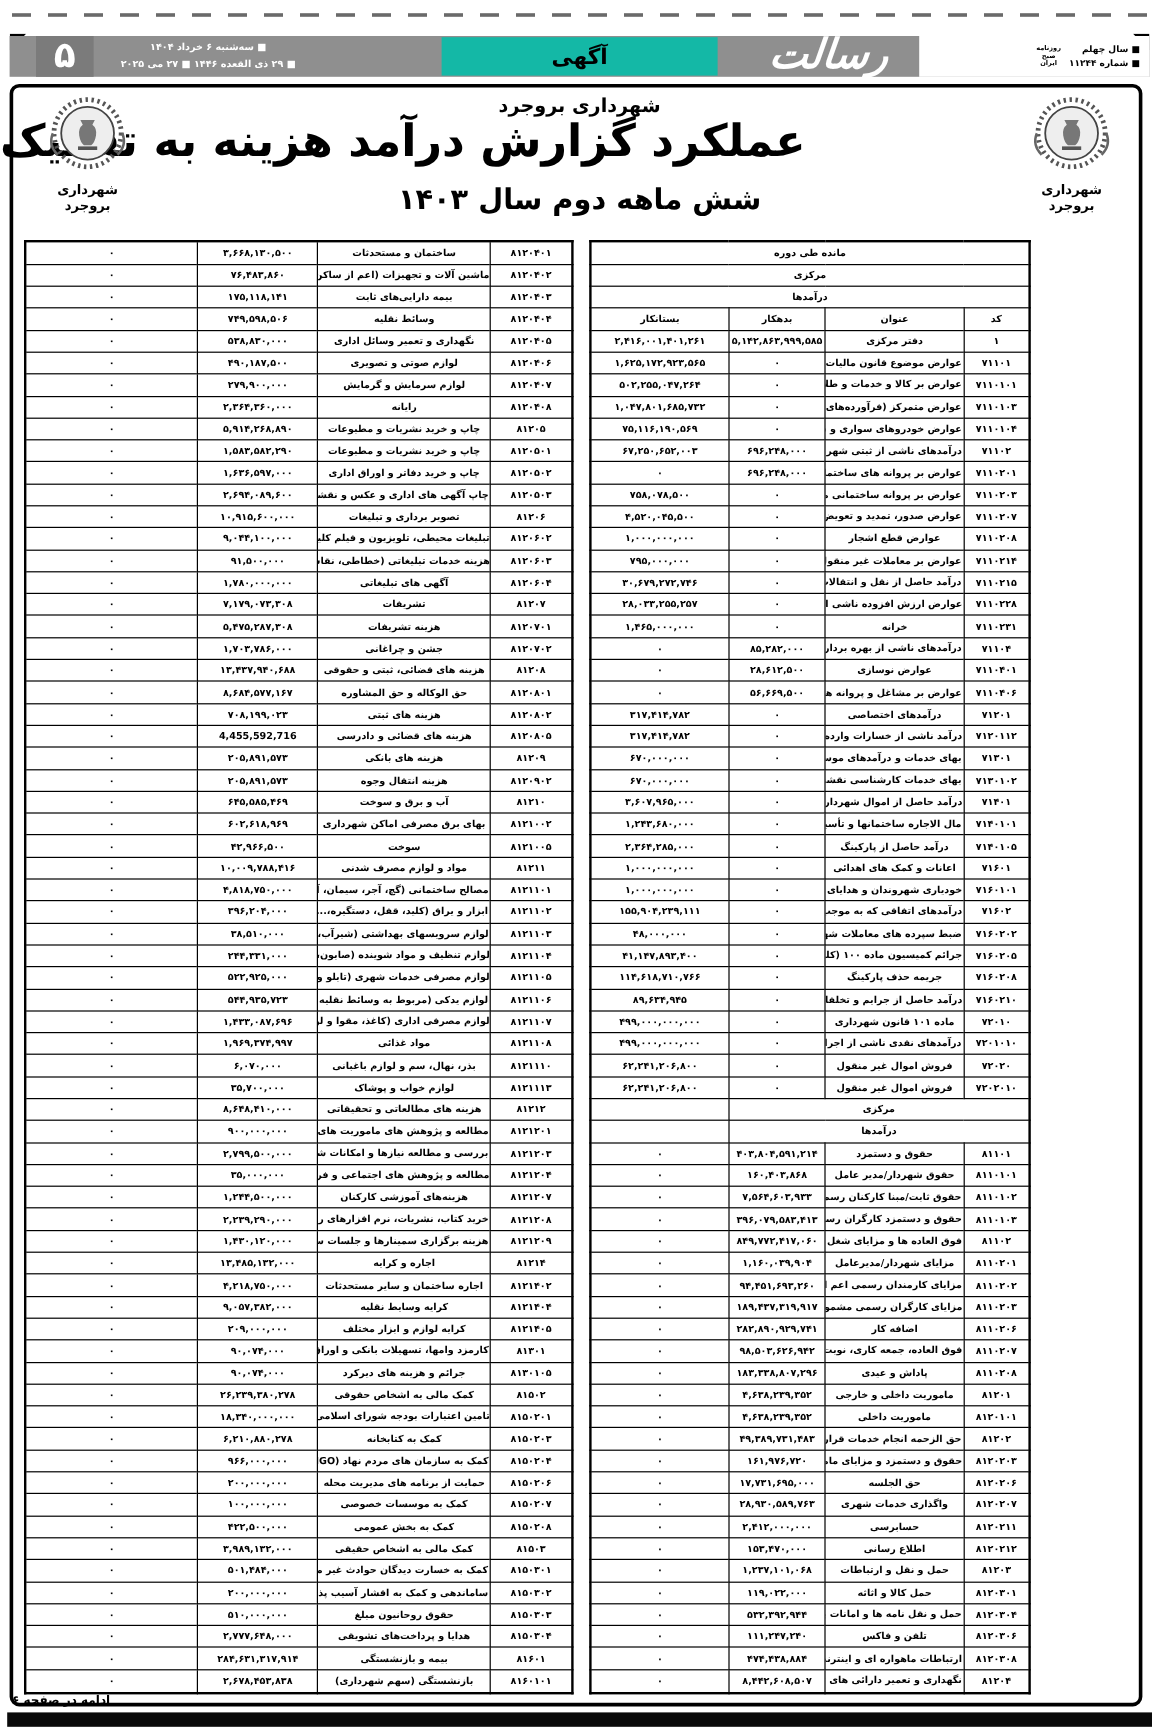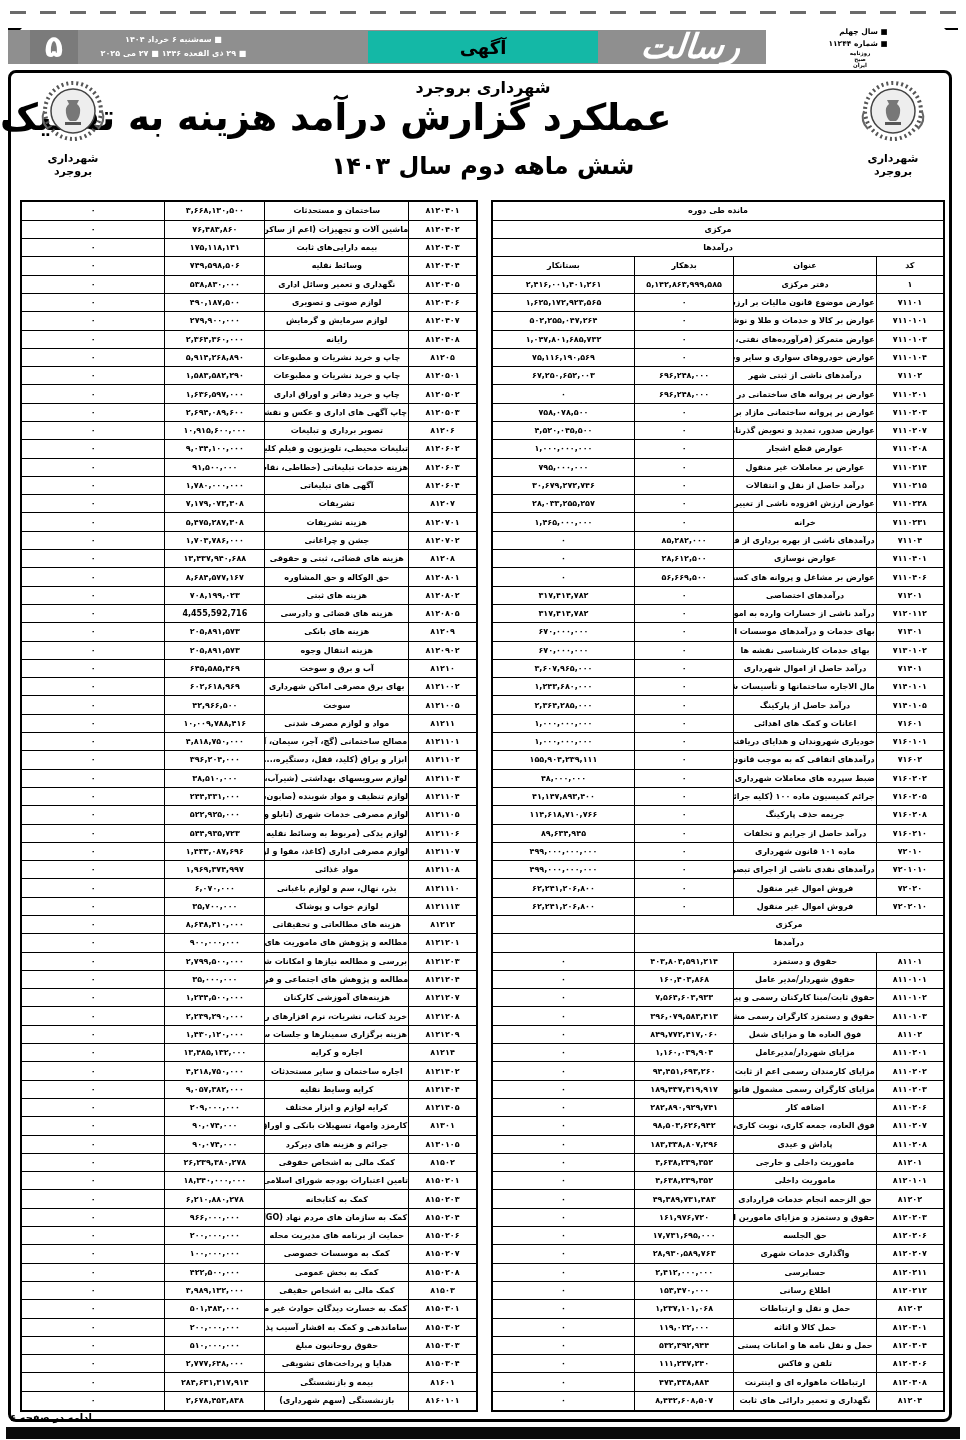--- a/index.html
+++ b/index.html
@@ -19,21 +19,21 @@
     font-size:30px;font-weight:bold;line-height:34px;}
   .dates{position:absolute;top:3px;left:78px;width:175px;color:#fff;font-weight:bold;
     font-size:8px;line-height:14px;text-align:center;direction:rtl;}
   .aghi{position:absolute;top:1px;left:360px;width:230px;height:32px;background:#14b8a6;
     display:flex;align-items:center;justify-content:center;}
   .aghi span{font-size:18px;font-weight:bold;}
   .resalat{position:absolute;top:-4px;left:598px;width:170px;height:38px;color:#fff;
     font-size:34px;font-weight:bold;font-style:italic;text-align:center;
     transform:skewX(-6deg);letter-spacing:-2px;}
   .right-panel{position:absolute;top:0;right:0;width:192px;height:34px;background:#fff;
-    display:flex;align-items:center;justify-content:center;direction:rtl;flex-direction:column;}
+    display:flex;align-items:center;justify-content:flex-start;direction:rtl;}
   .issue-lines{font-size:7.5px;font-weight:bold;line-height:12px;margin-right:8px;
     text-align:right;white-space:nowrap;}
   .mini-logo{width:26px;font-size:5.5px;line-height:6px;font-weight:bold;text-align:center;
     margin-right:4px;word-spacing:26px;}
   
   .main-box{position:absolute;top:70px;left:8px;width:944px;height:1352px;
     border:3px solid #000;border-radius:8px;background:#fff;box-sizing:border-box;}
   .title-org{position:absolute;top:78px;left:0;right:0;text-align:center;
     font-size:16px;font-weight:bold;}
   .title-main{position:absolute;top:96px;left:0;right:0;text-align:left;
@@ -41,21 +41,21 @@
   .title-sub{position:absolute;top:152px;left:0;right:0;text-align:center;
     font-size:24px;font-weight:bold;}
   .emblem{position:absolute;top:80px;width:90px;text-align:center;}
   .emblem.e-left{left:28px;}
   .emblem.e-right{right:28px;}
   .emblem .cap{font-size:11px;font-weight:bold;margin-top:2px;}
   
   table.rpt{position:absolute;top:200px;border-collapse:collapse;table-layout:fixed;
     direction:rtl;background:#fff;}
   #tbl-left{left:20px;width:458px;height:1212px;}
-  #tbl-right{left:491px;width:454px;height:1212px;border-radius:28px;}
+  #tbl-right{left:491px;width:368px;height:1212px;border-radius:28px;}
   table.rpt td{border:1px solid #000;font-size:8px;font-weight:bold;text-align:center;
     vertical-align:middle;padding:0 1px;overflow:hidden;white-space:nowrap;}
   table.rpt{border:2px solid #000;}
   td.sect{font-size:9.5px;}
   td.hdr{font-size:9px;}
   td.md{font-size:7.2px;}
   td.lg{font-size:6.4px;}
   td.xl{font-size:5.2px;}
   .col-code{width:15%;}
   .col-title{width:31.5%;}

